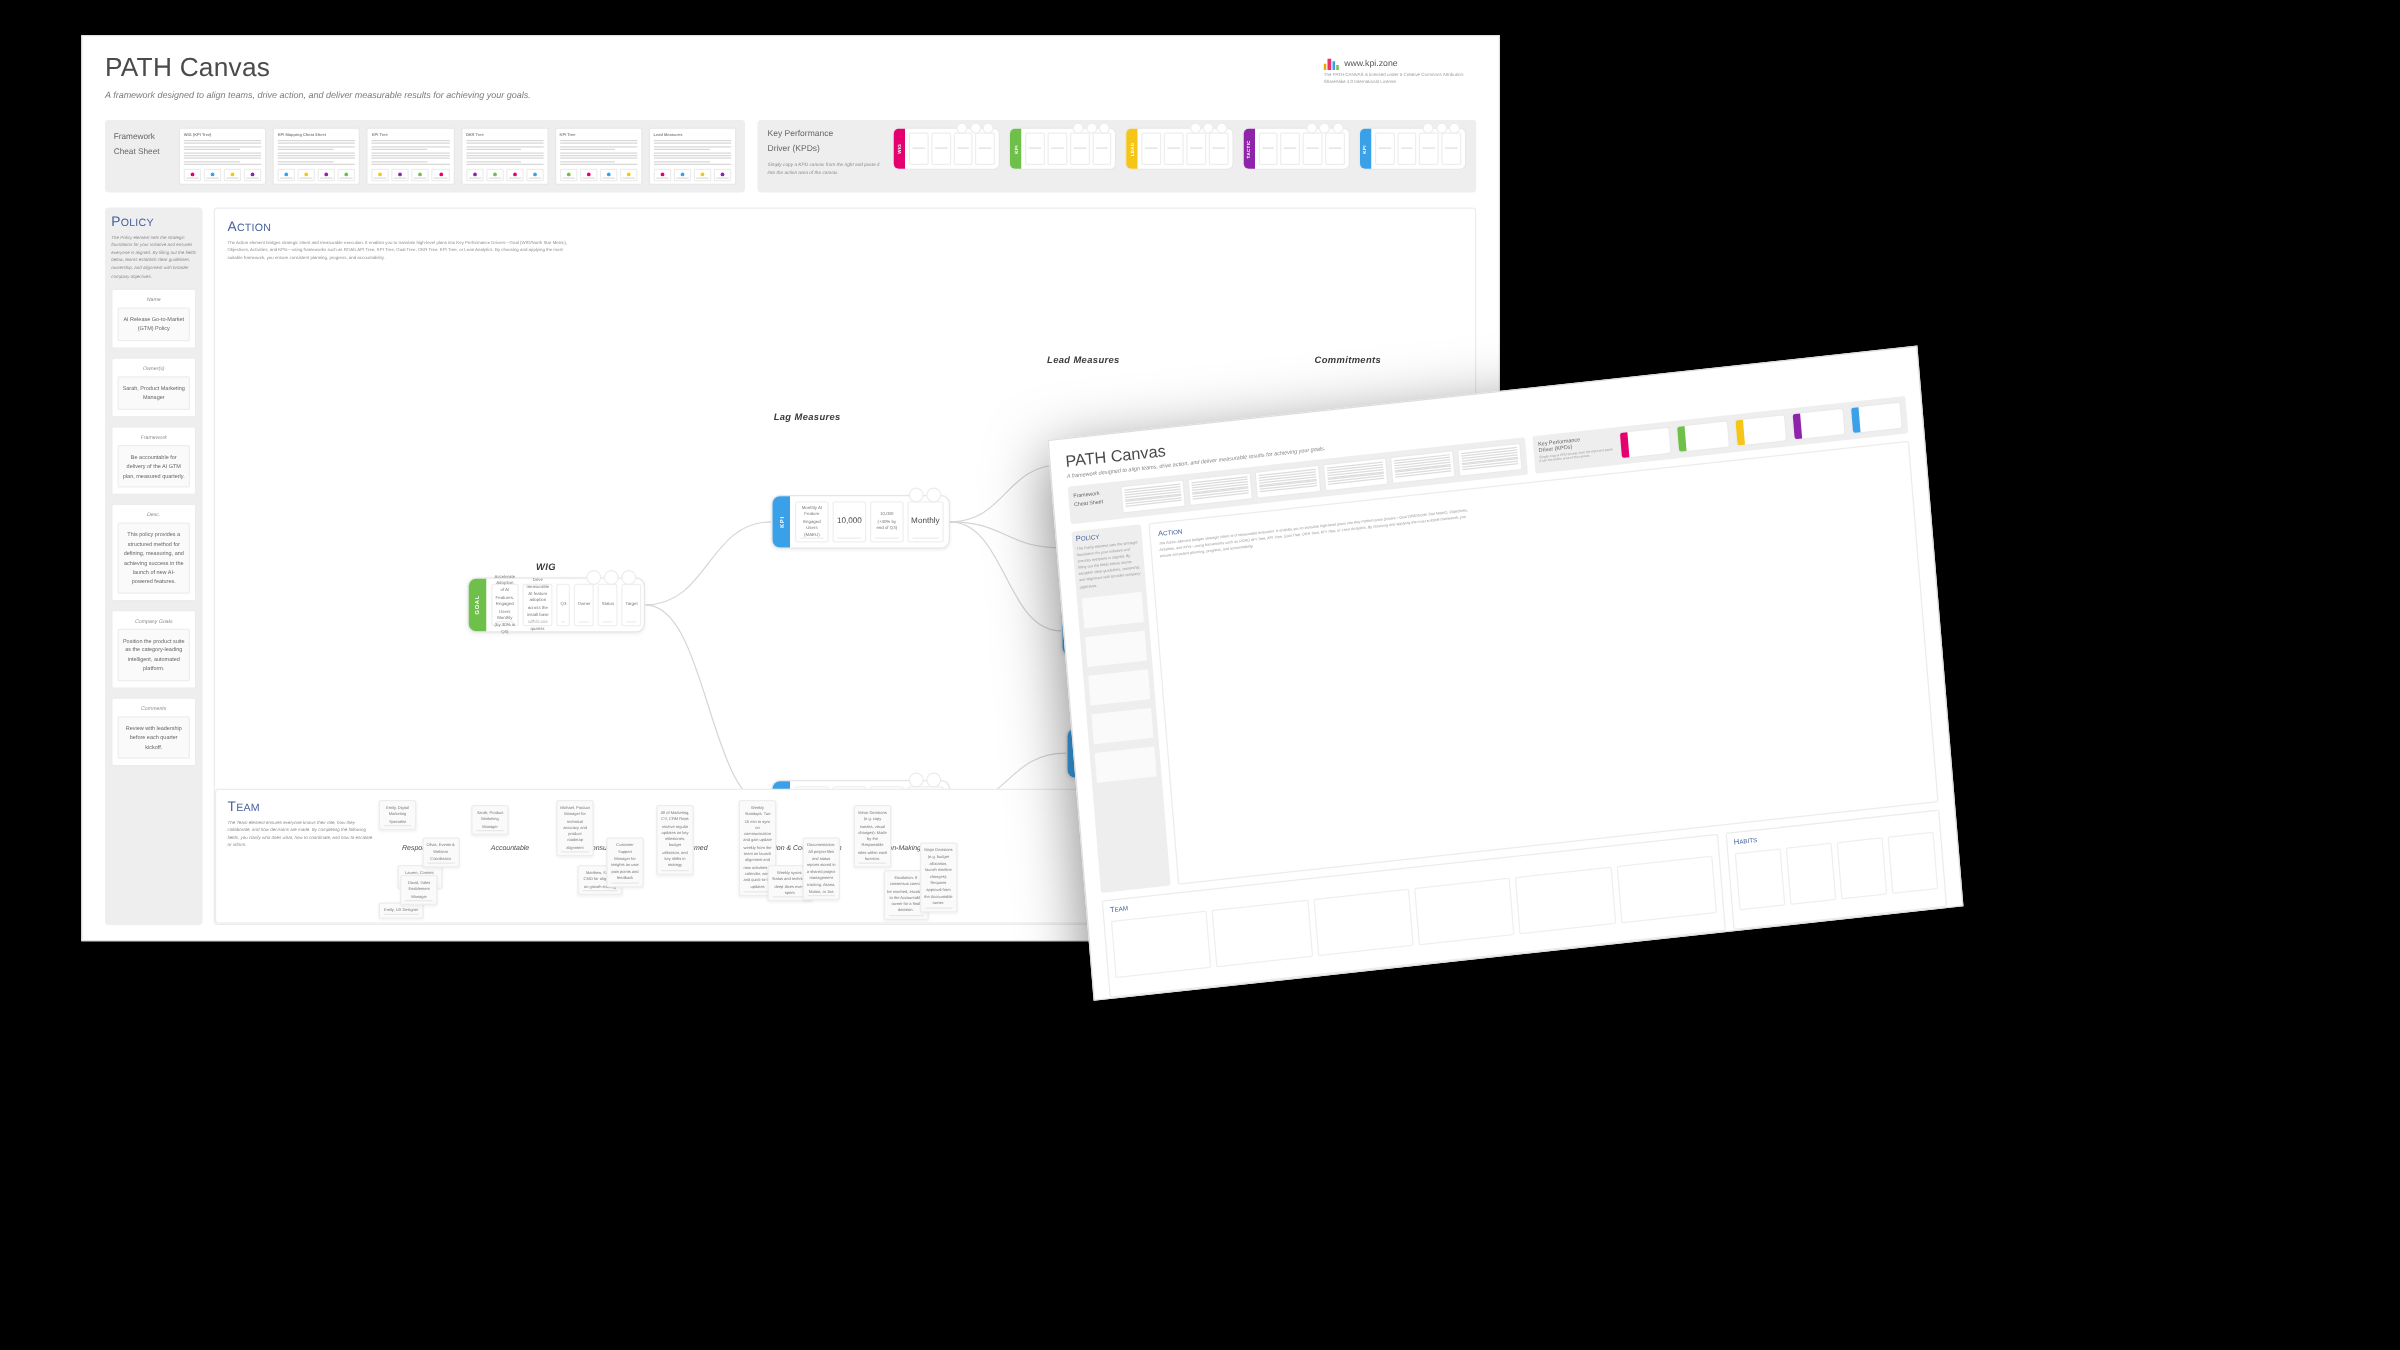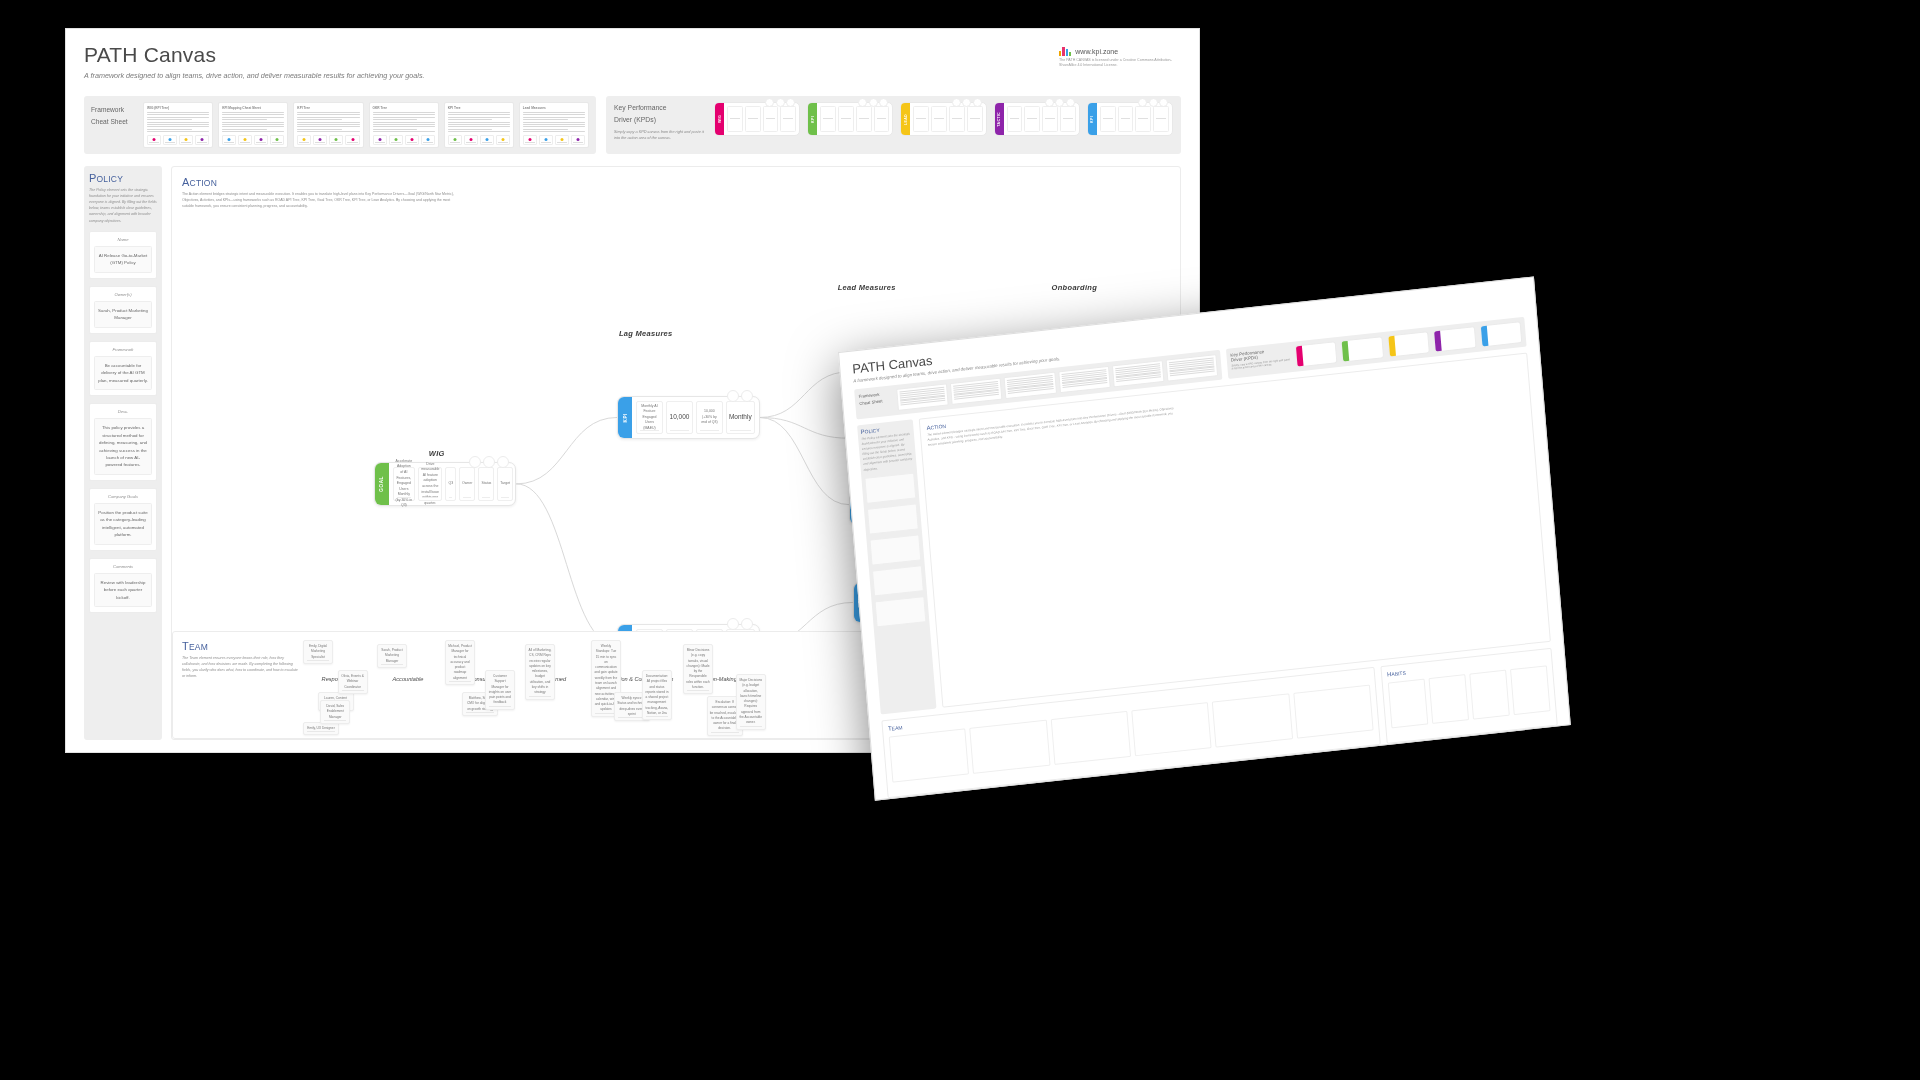--- a/index.html
+++ b/index.html
@@ -483,21 +483,21 @@
               <path d="M618,518.5 C667,518.5 667,472 716,472" fill="none" stroke="#d5d5d5" stroke-width="1"></path>
               <path d="M618,518.5 C667,518.5 667,582 716,582" fill="none" stroke="#d5d5d5" stroke-width="1"></path>
               <path d="M852,222 C901,222 901,218 950,218" fill="none" stroke="#d5d5d5" stroke-width="1"></path>
               <path d="M852,294 C901,294 901,292 950,292" fill="none" stroke="#d5d5d5" stroke-width="1"></path>
               <path d="M852,366 C901,366 901,362 950,362" fill="none" stroke="#d5d5d5" stroke-width="1"></path>
             </svg>
           <div id="colHeads">
               <div class="colhead" style="left: 25.4717%; top: 49.3548%;">WIG</div>
               <div class="colhead" style="left: 44.3396%; top: 28.3871%; font-style: italic;">Lag Measures</div>
               <div class="colhead" style="left: 66.0377%; top: 20.3226%;">Lead Measures</div>
-              <div class="colhead" style="left: 87.2642%; top: 20.3226%;">Onboarding</div>
+              <div class="colhead" style="left: 87.2642%; top: 20.3226%;">Commitments</div>
             </div>
           <div id="mapNodes">
               <div class="node" style="left: 20%; top: 51.6129%; width: 14.1509%; height: 7.58065%;">
                 <div class="n-tab" style="background:#6fc04a">
                   <span>GOAL</span>
                 </div>
                 <div class="n-cells">
                   <div class="n-cell">Accelerate Adoption of AI Features, Engaged Users Monthly (by 30% in Q3)</div>
                   <div class="n-cell">Drive measurable AI feature adoption across the install base within one quarter.</div>
                   <div class="n-cell">Q3</div>

